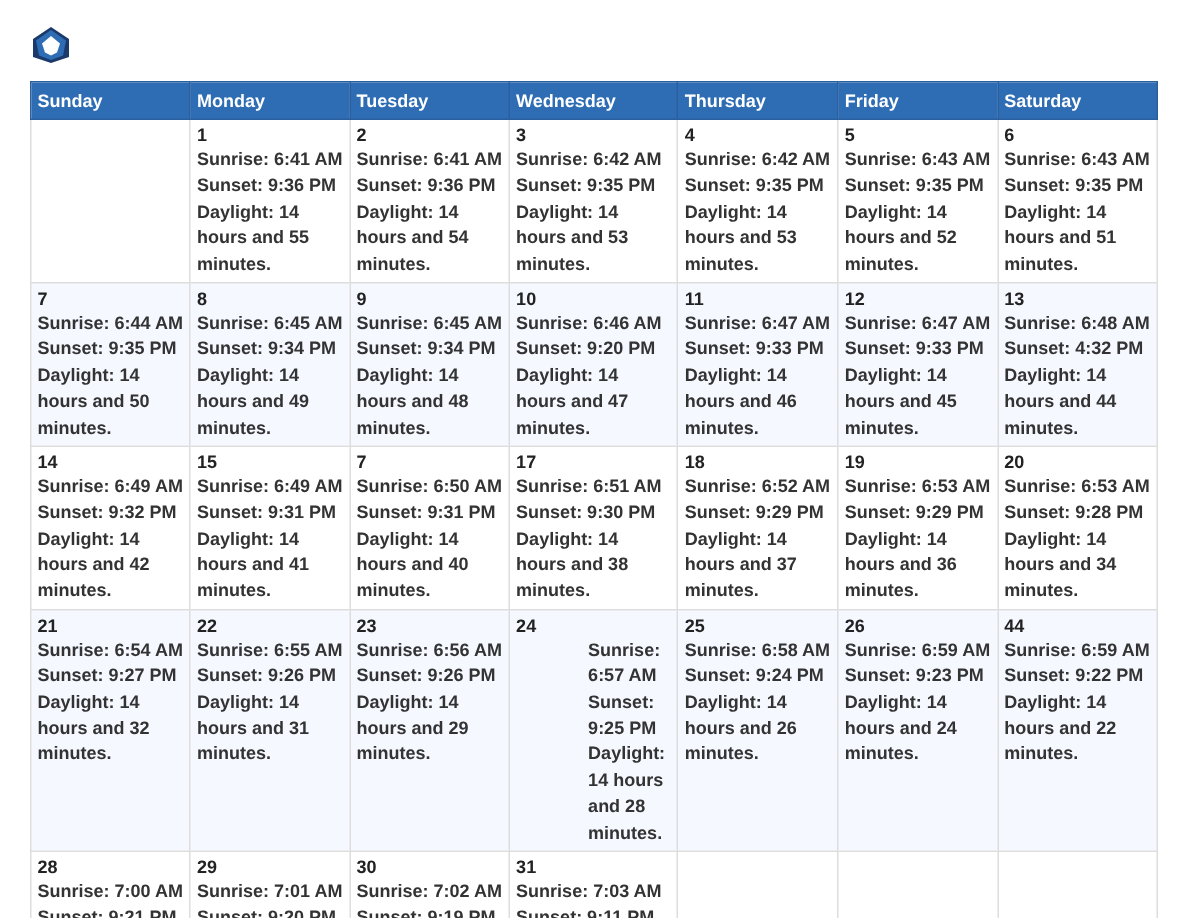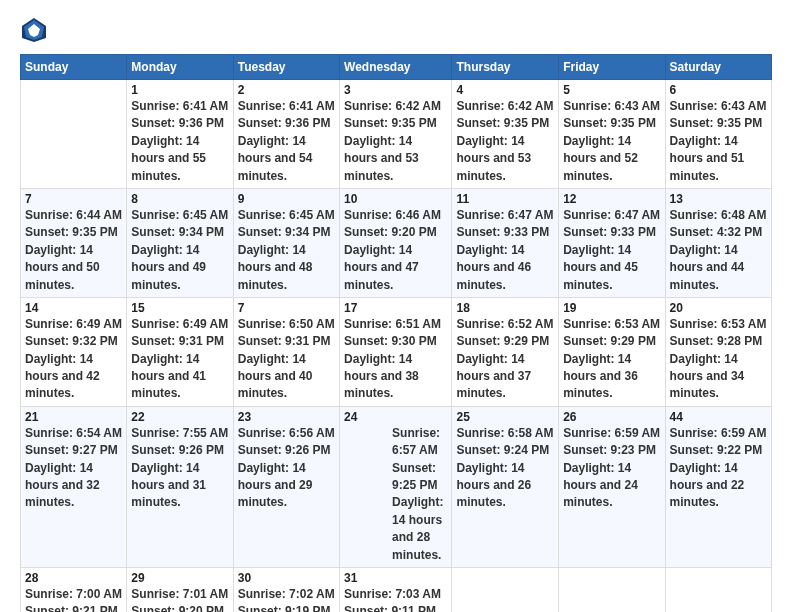--- a/index.html
+++ b/index.html
@@ -255,21 +255,21 @@
         </tr>
         <tr>
           <td>
             <span class="day-num">21</span>
             <div class="day-info" style="white-space: pre-line;">Sunrise: 6:54 AM
 Sunset: 9:27 PM
 Daylight: 14 hours and 32 minutes.</div>
           </td>
           <td>
             <span class="day-num">22</span>
-            <div class="day-info" style="white-space: pre-line;">Sunrise: 7:55 AM
+            <div class="day-info" style="white-space: pre-line;">Sunrise: 6:55 AM
 Sunset: 9:26 PM
 Daylight: 14 hours and 31 minutes.</div>
           </td>
           <td>
             <span class="day-num">23</span>
             <div class="day-info" style="white-space: pre-line;">Sunrise: 6:56 AM
 Sunset: 9:26 PM
 Daylight: 14 hours and 29 minutes.</div>
           </td>
           <td>

